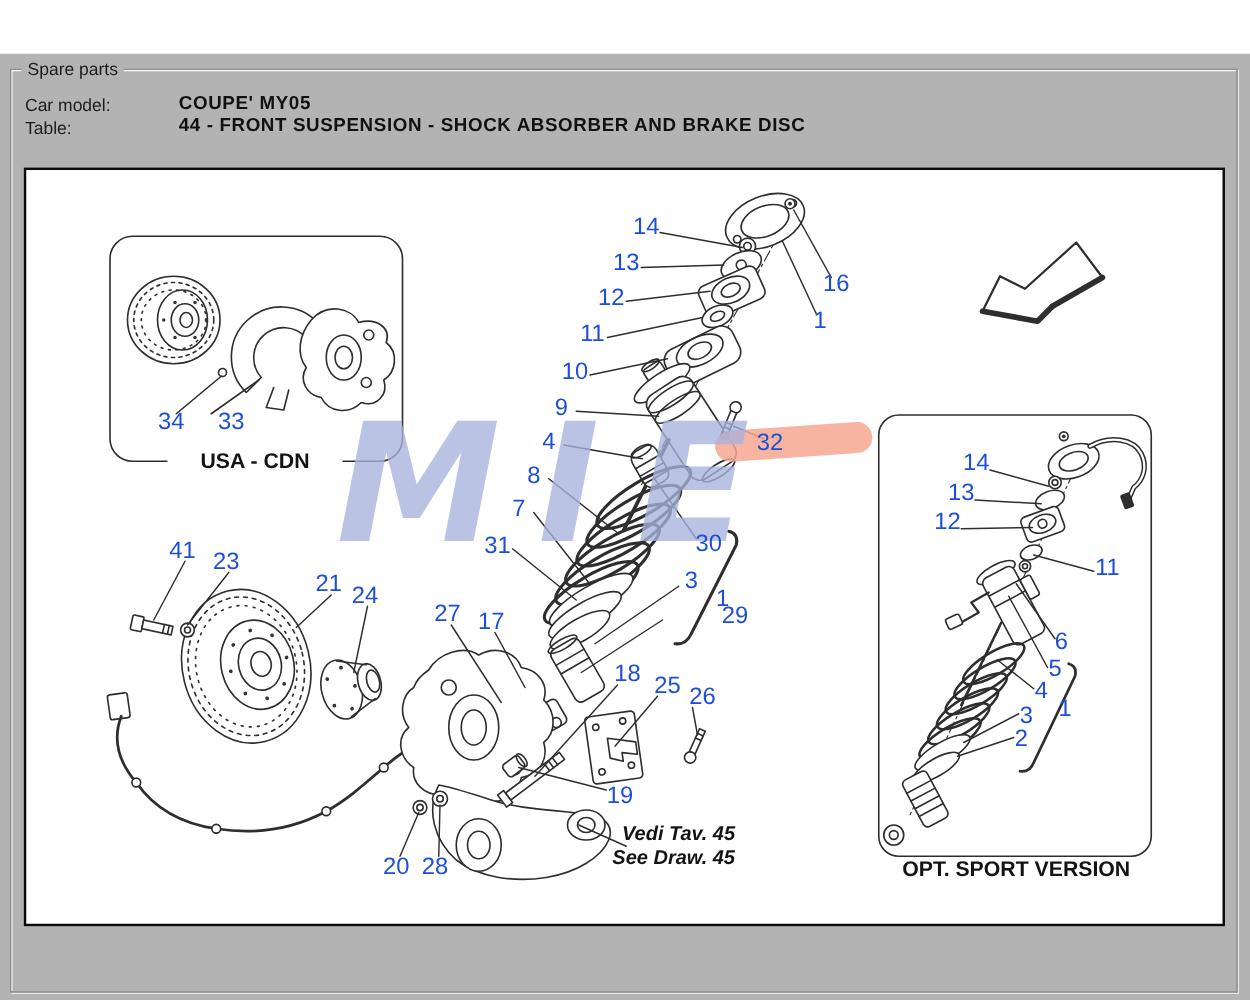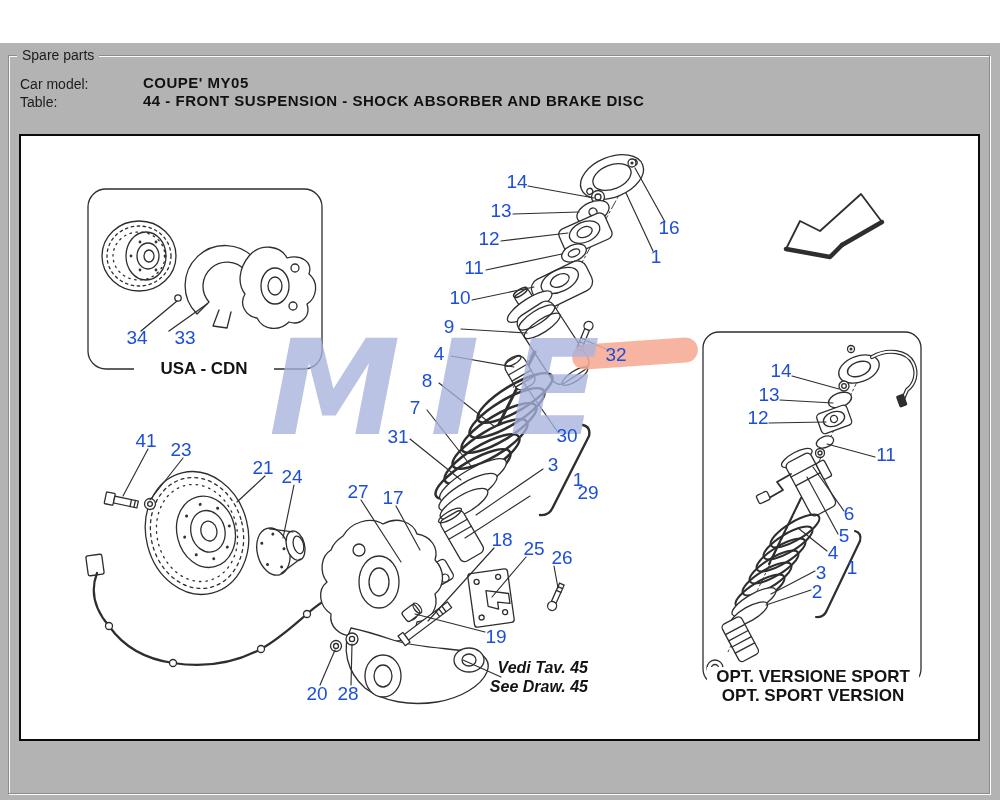--- a/index.html
+++ b/index.html
@@ -384,21 +384,20 @@
           <line x1="794" y1="435" x2="750" y2="458"></line>
         <line x1="790" y1="454" x2="745" y2="469"></line>
       </g>
     </g>
   </svg>
 
   <div class="wm wm-band"></div>
   <div class="wm wm-mie">MIE</div>
 
   <div class="caption usa-cap">USA - CDN</div>
-  <div class="caption sport-cap1">OPT. VERSIONE SPORT</div>
   <div class="caption sport-cap2">OPT. SPORT VERSION</div>
   <div class="caption vedi">
     <div>Vedi Tav. 45</div>
     <div>See Draw. 45</div>
   </div>
 
   <span class="co" style="left:496px;top:46px;">14</span>
   <span class="co" style="left:480px;top:75px;">13</span>
   <span class="co" style="left:468px;top:103px;">12</span>
   <span class="co" style="left:453px;top:132px;">11</span>

